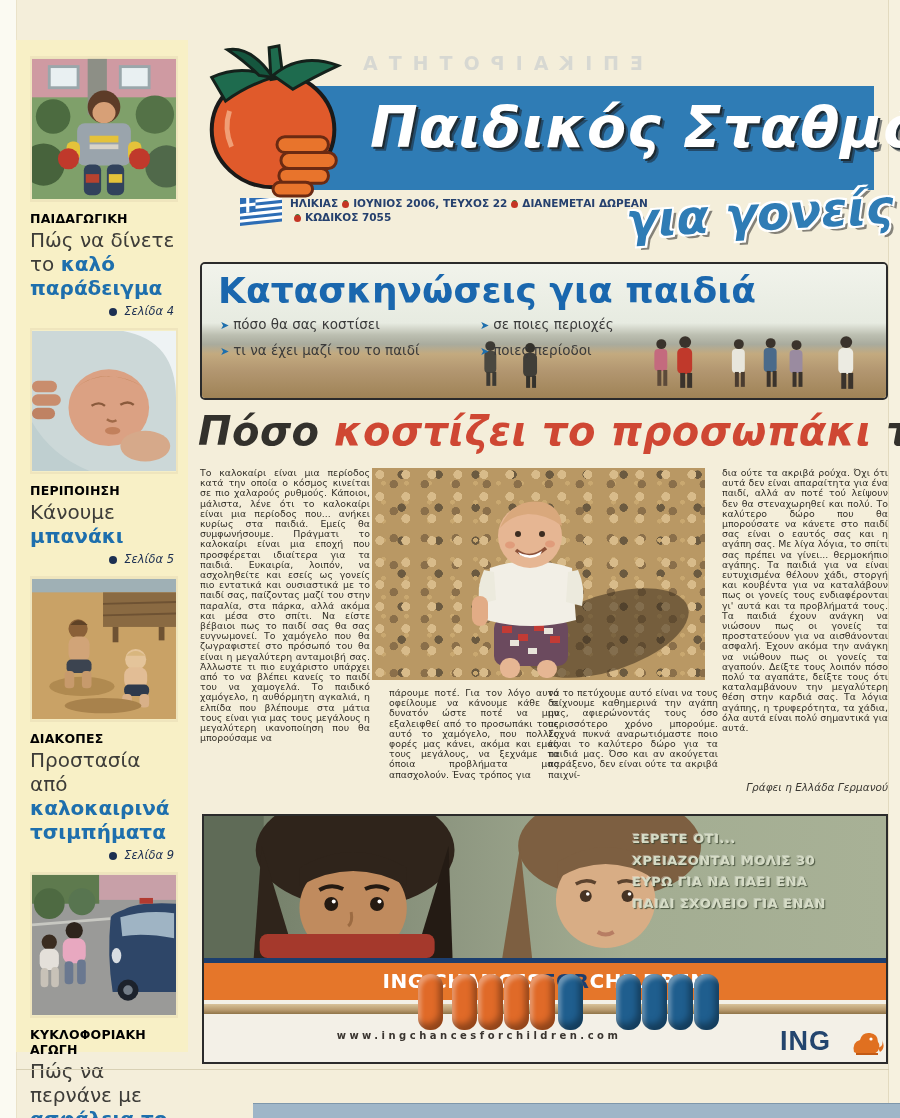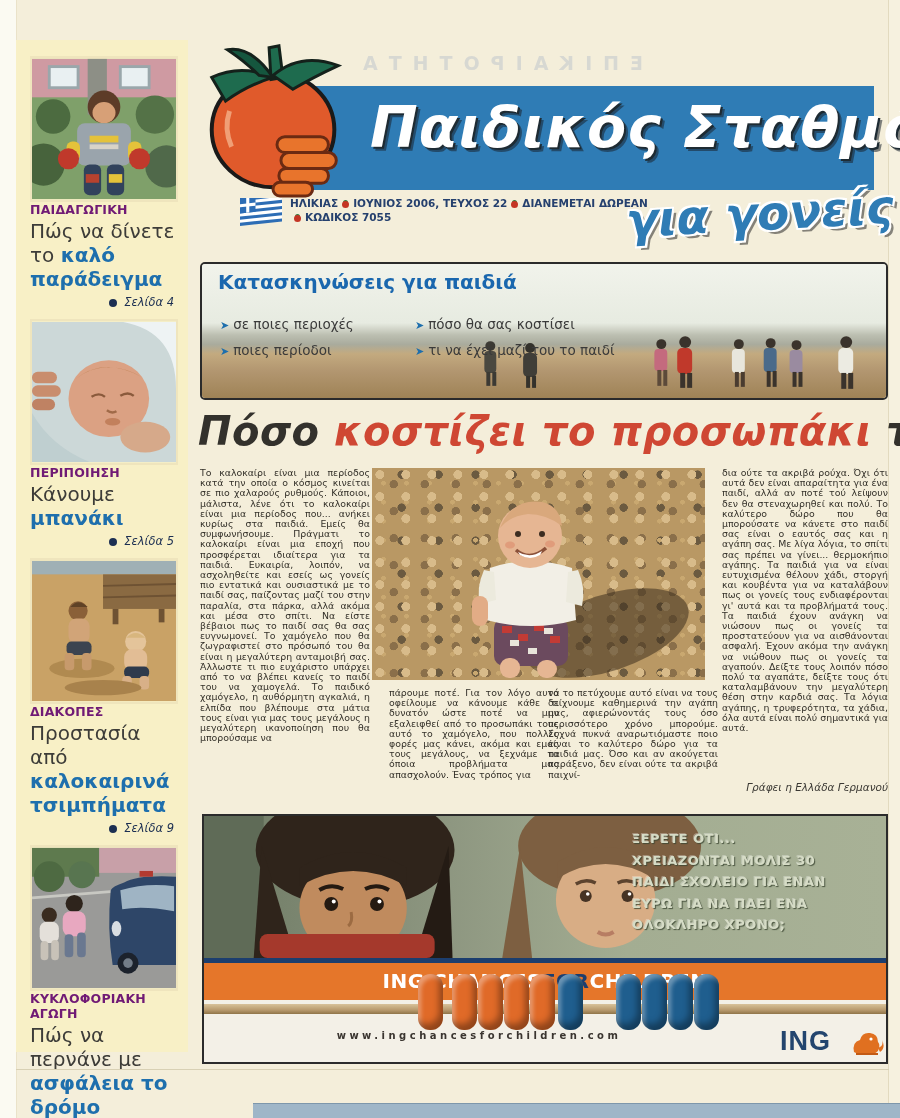--- a/index.html
+++ b/index.html
@@ -10,21 +10,21 @@
   .edge-right{position:absolute;right:0;top:0;width:11px;height:1118px;background:#f6f1df;border-left:1px solid #e2dabf;}
   .edge-bottom-line{position:absolute;left:16px;top:1069px;width:873px;height:1px;background:#d8d0b4;}
   .bottom-strip{position:absolute;left:253px;top:1103px;width:647px;height:15px;background:#9fb6c8;border-top:1px solid #7e97ab;}
   .ghost{position:absolute;left:352px;top:52px;font-size:19px;font-weight:bold;letter-spacing:11px;
          color:#8fa0c0;opacity:.28;transform:scaleX(-1);}
   
   .sidebar{position:absolute;left:16px;top:40px;width:172px;height:1012px;background:var(--sidebar_yellow,#f8f0c6);
            box-sizing:border-box;padding:16px 10px 0 14px;}
   .sb-photo{width:148px;height:146px;border:2px solid #efe5bd;box-sizing:border-box;overflow:hidden;position:relative;}
   .sb-photo svg{display:block;width:100%;height:100%;}
-  .sb-cat{font-size:12.5px;font-weight:bold;color:#701a75;letter-spacing:.2px;}
+  .sb-cat{margin-top:9px;font-size:12.5px;font-weight:bold;color:#000000;letter-spacing:.2px;}
   .sb-title{margin-top:2px;font-size:20px;line-height:24px;color:#3d3c38;width:150px;}
   .sb-title .accent{color:var(--accent_blue,#1e6fad);font-weight:bold;}
   .sb-page{margin-top:4px;margin-bottom:10px;text-align:right;font-size:11.5px;font-weight:normal;
            font-style:italic;color:#1c2f52;padding-right:4px;}
   .sb-page .dot{display:inline-block;width:8px;height:8px;border-radius:50%;background:#1c2f52;margin-right:7px;vertical-align:middle;}
   
   .tomato{position:absolute;left:182px;top:26px;width:188px;height:178px;z-index:5;}
   .band{position:absolute;left:290px;top:86px;width:584px;height:104px;background:var(--band_blue,#2f7cb5);z-index:2;}
   .band-title{position:absolute;left:80px;top:8px;width:500px;font-size:57px;font-weight:bold;font-style:italic;
               color:#fff;white-space:nowrap;letter-spacing:1px;
@@ -37,21 +37,21 @@
            box-shadow:0 -2px 0 -1px #2f7a3e;vertical-align:middle;}
   .audience{position:absolute;left:626px;top:186px;width:270px;z-index:4;font-size:47px;font-weight:bold;font-style:italic;
             color:var(--band_blue,#2f7cb5);transform:rotate(-3deg);white-space:nowrap;
             text-shadow:-2px -2px 0 #fff,2px -2px 0 #fff,-2px 2px 0 #fff,2px 2px 0 #fff,4px 4px 0 rgba(40,40,40,.55);}
   
   .camps{position:absolute;left:200px;top:262px;width:688px;height:138px;border:2px solid #2b2b2b;border-radius:5px;
          overflow:hidden;box-sizing:border-box;}
   .camps-photo{position:absolute;left:0;top:0;right:0;bottom:0;
       background:linear-gradient(180deg,#f1f3eb 0,#e7ebe1 44%,#bcbfb1 53%,#a9ab9d 60%,#c3aa7f 67%,#b29670 80%,#9f8356 100%);}
   .camps-people{position:absolute;left:0;bottom:0;width:100%;height:70px;}
-  .camps-title{position:absolute;left:16px;top:6px;font-size:20px;font-weight:bold;color:#1a67ae;z-index:2;}
+  .camps-title{position:absolute;left:16px;top:6px;font-size:36px;font-weight:bold;color:#1a67ae;z-index:2;}
   .camps-cols{position:absolute;left:18px;top:48px;z-index:2;display:flex;}
   .camps-col{width:195px;}
   .camps-col.c2{width:260px;}
   .camps-li{font-size:13.5px;color:#3a3a3a;line-height:24px;white-space:nowrap;}
   .camps-li .arr{color:#1e6fad;font-size:11px;margin-right:4px;}
   
   .headline{position:absolute;left:198px;top:408px;width:692px;font-size:40px;font-weight:bold;font-style:italic;
             letter-spacing:.5px;color:var(--text_dark,#33312c);white-space:nowrap;}
   .headline .red{color:var(--headline_red,#cf4733);}
   .col{position:absolute;font-size:9.4px;line-height:10.2px;color:#333029;text-align:justify;}
@@ -279,27 +279,27 @@
           <rect x="594" y="44" width="4" height="15" fill="#3a332c"></rect>
           <rect x="600" y="44" width="4" height="15" fill="#3a332c"></rect>
         <circle cx="648" cy="14" r="6" fill="#3a332c"></circle>
           <rect x="640" y="20" width="15" height="26" rx="5" fill="#ecebe2"></rect>
           <rect x="643" y="45" width="5" height="16" fill="#3a332c"></rect>
           <rect x="650" y="45" width="5" height="16" fill="#3a332c"></rect>
       </g>
     </svg>
     <div class="camps-title">Κατασκηνώσεις για παιδιά</div>
     <div class="camps-cols">
+      <div class="camps-col c2">
+        <div class="camps-li"><span class="arr">➤</span><span>πόσο θα σας κοστίσει</span></div>
+        <div class="camps-li"><span class="arr">➤</span><span>τι να έχει μαζί του το παιδί</span></div>
+      </div>
       <div class="camps-col">
         <div class="camps-li"><span class="arr">➤</span><span>σε ποιες περιοχές</span></div>
         <div class="camps-li"><span class="arr">➤</span><span>ποιες περίοδοι</span></div>
-      </div>
-      <div class="camps-col c2">
-        <div class="camps-li"><span class="arr">➤</span><span>πόσο θα σας κοστίσει</span></div>
-        <div class="camps-li"><span class="arr">➤</span><span>τι να έχει μαζί του το παιδί</span></div>
       </div>
     </div>
   </div>
 
   <div class="headline"><span>Πόσο </span><span class="red">κοστίζει το προσωπάκι </span><span>των διακοπών</span></div>
 
   <div class="col col1">Το καλοκαίρι είναι μια περίοδος κατά την οποία ο κόσμος κινείται σε πιο χαλαρούς ρυθμούς. Κάποιοι, μάλιστα, λένε ότι το καλοκαίρι είναι μια περίοδος που... ανήκει κυρίως στα παιδιά. Εμείς θα συμφωνήσουμε. Πράγματι το καλοκαίρι είναι μια εποχή που προσφέρεται ιδιαίτερα για τα παιδιά. Ευκαιρία, λοιπόν, να ασχοληθείτε και εσείς ως γονείς πιο εντατικά και ουσιαστικά με το παιδί σας, παίζοντας μαζί του στην παραλία, στα πάρκα, αλλά ακόμα και μέσα στο σπίτι. Να είστε βέβαιοι πως το παιδί σας θα σας ευγνωμονεί. Το χαμόγελο που θα ζωγραφιστεί στο πρόσωπό του θα είναι η μεγαλύτερη ανταμοιβή σας. Άλλωστε τι πιο ευχάριστο υπάρχει από το να βλέπει κανείς το παιδί του να χαμογελά. Το παιδικό χαμόγελο, η αυθόρμητη αγκαλιά, η ελπίδα που βλέπουμε στα μάτια τους είναι για μας τους μεγάλους η μεγαλύτερη ικανοποίηση που θα μπορούσαμε να</div>
 
   <div class="main-photo">
     <svg width="333" height="212" viewBox="0 0 333 212">
@@ -371,23 +371,22 @@
         <circle cx="426" cy="80" r="6" fill="#463324"></circle>
       <circle cx="386" cy="78" r="1.8" fill="#fff"></circle>
         <circle cx="428" cy="78" r="1.8" fill="#fff"></circle>
       <path d="M374,68 q10,-6 20,-1" stroke="#5c432e" stroke-width="3.5" fill="none"></path>
       <path d="M416,67 q10,-5 20,1" stroke="#5c432e" stroke-width="3.5" fill="none"></path>
       <path d="M396,116 q8,5 16,0" stroke="#b77d63" stroke-width="4" fill="none"></path>
     </svg>
     <div class="ad-lines">
       <div class="ad-line">ΞΕΡΕΤΕ ΟΤΙ...</div>
       <div class="ad-line">ΧΡΕΙΑΖΟΝΤΑΙ ΜΟΛΙΣ 30</div>
+      <div class="ad-line">ΕΥΡΩ ΓΙΑ ΝΑ ΠΑΕΙ ΕΝΑ</div>
       <div class="ad-line">ΠΑΙΔΙ ΣΧΟΛΕΙΟ ΓΙΑ ΕΝΑΝ</div>
-      <div class="ad-line">ΕΥΡΩ ΓΙΑ ΝΑ ΠΑΕΙ ΕΝΑ</div>
-      <div class="ad-line">ΟΛΟΚΛΗΡΟ ΧΡΟΝΟ;</div>
     </div>
     <div class="ad-navy"></div>
     <div class="ad-orange"><span>ING CHANCES</span><span class="for">FOR</span><span>CHILDREN</span></div>
     <div class="rod"></div>
     <span class="bead or" style="left:214px"></span>
     <span class="bead or" style="left:248px"></span>
     <span class="bead or" style="left:274px"></span>
     <span class="bead or" style="left:300px"></span>
     <span class="bead or" style="left:326px"></span>
     <span class="bead bl" style="left:354px"></span>

